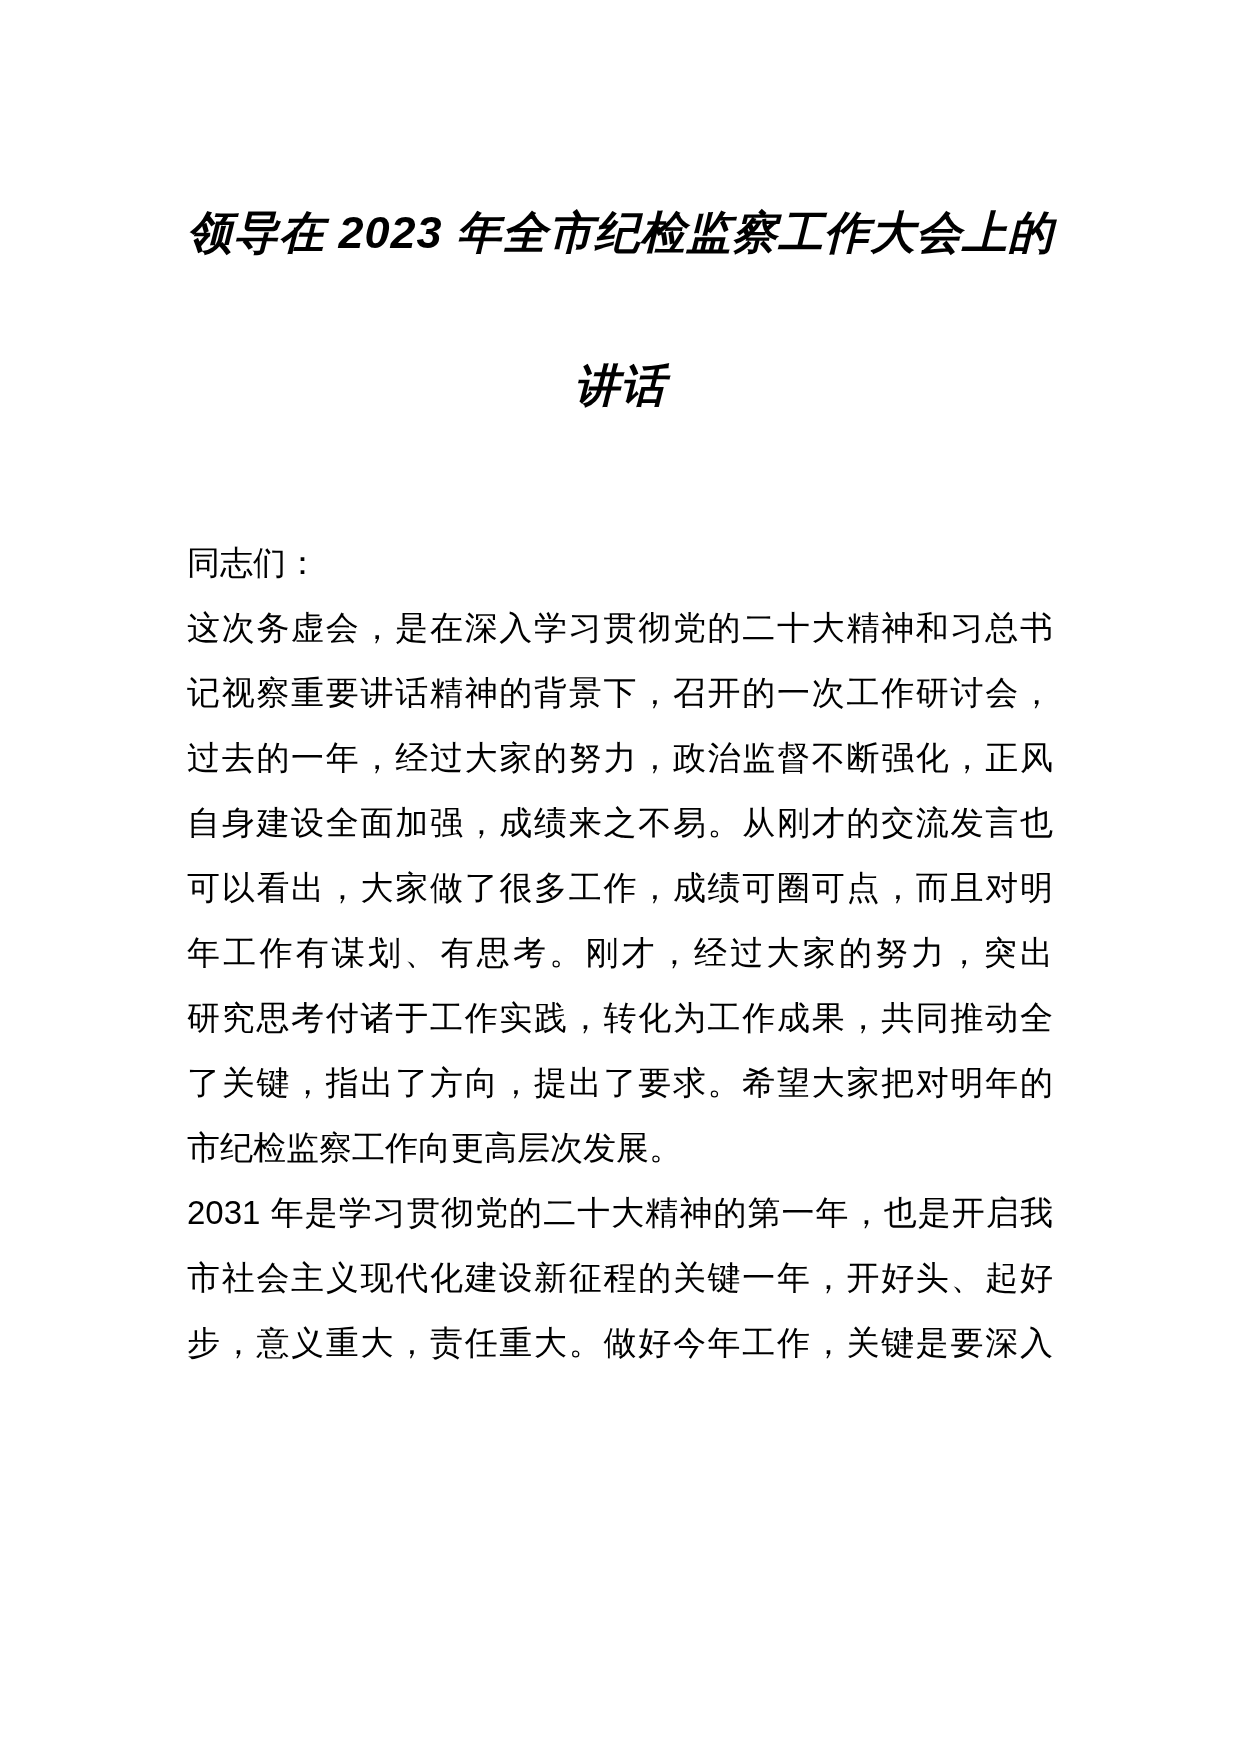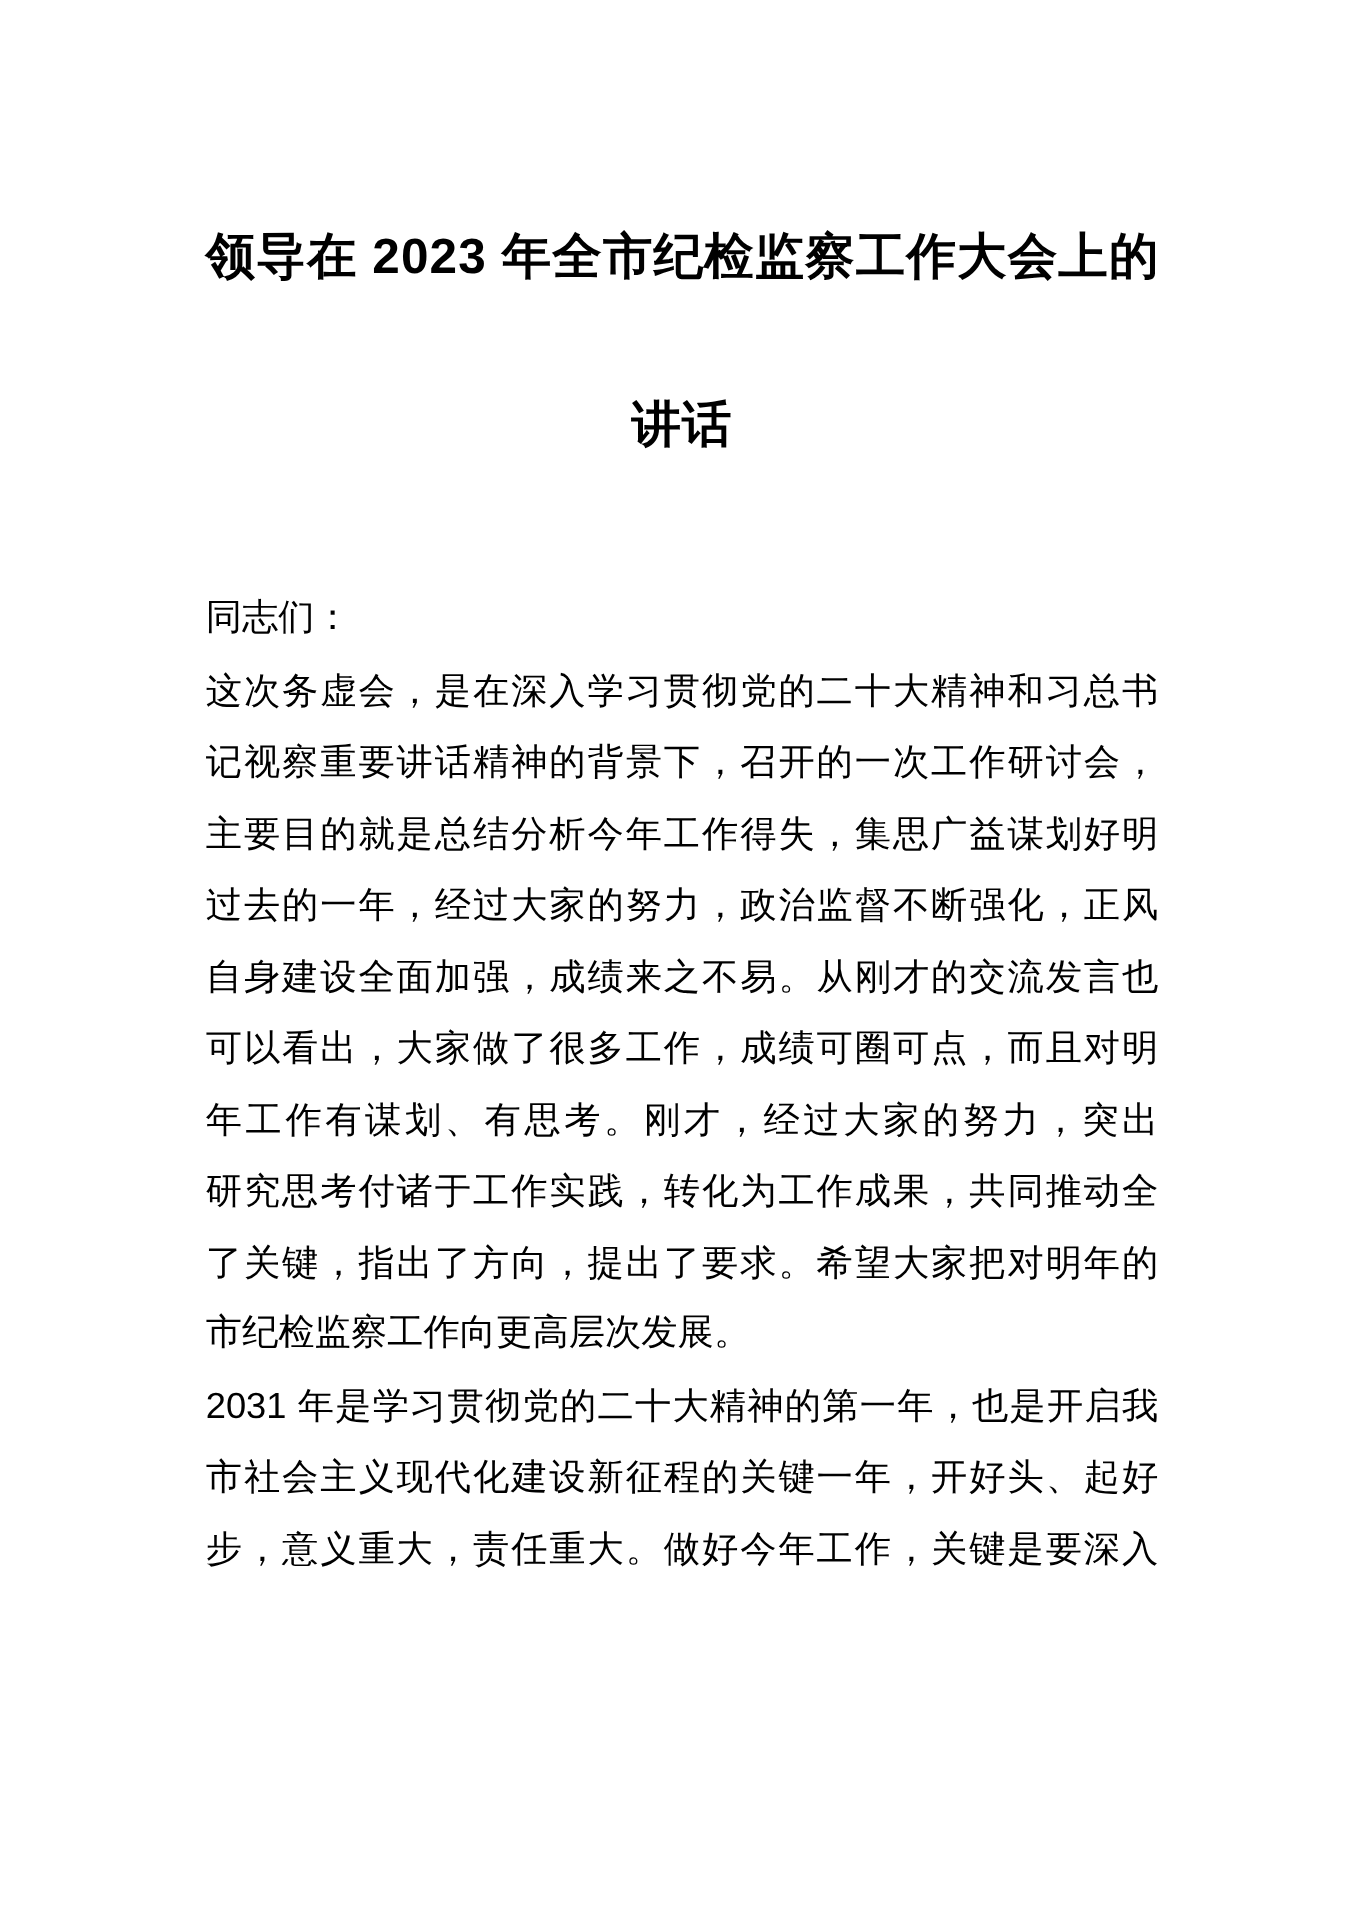--- a/index.html
+++ b/index.html
@@ -24,41 +24,41 @@
     padding: 0;
     font-size: 45px;
     font-weight: 700;
     line-height: 153px;
     text-align: center;
     letter-spacing: 1px;
   }
   .title-line {
     display: block;
     white-space: nowrap;
+    font-style: italic;
   }
   .doc-body {
     margin-top: 68px;
     font-size: 33px;
     font-weight: 400;
     line-height: 65px;
   }
   .para {
     margin: 0;
     padding: 0;
   }
   .line {
     display: block;
     text-align: justify;
     text-align-last: justify;
     text-justify: inter-character;
     white-space: nowrap;
   }
   .line.end {
     text-align-last: left;
-    font-family: Liberation Serif, serif;
   }
 </style>
 </head>
 <body>
 
 <div class="page">
 
   <h1 class="doc-title">
     <span class="title-line">领导在 2023 年全市纪检监察工作大会上的</span>
     <span class="title-line">讲话</span>
@@ -66,21 +66,20 @@
 
   <div class="doc-body">
 
     <p class="para">
       <span class="line end">同志们：</span>
     </p>
 
     <p class="para">
       <span class="line">这次务虚会，是在深入学习贯彻党的二十大精神和习总书</span>
       <span class="line">记视察重要讲话精神的背景下，召开的一次工作研讨会，</span>
-      <span class="line">主要目的就是总结分析今年工作得失，集思广益谋划好明</span>
     </p>
 
     <p class="para">
       <span class="line">过去的一年，经过大家的努力，政治监督不断强化，正风</span>
       <span class="line">自身建设全面加强，成绩来之不易。从刚才的交流发言也</span>
       <span class="line">可以看出，大家做了很多工作，成绩可圈可点，而且对明</span>
       <span class="line">年工作有谋划、有思考。刚才，经过大家的努力，突出</span>
       <span class="line">研究思考付诸于工作实践，转化为工作成果，共同推动全</span>
       <span class="line">了关键，指出了方向，提出了要求。希望大家把对明年的</span>
       <span class="line end">市纪检监察工作向更高层次发展。</span>

